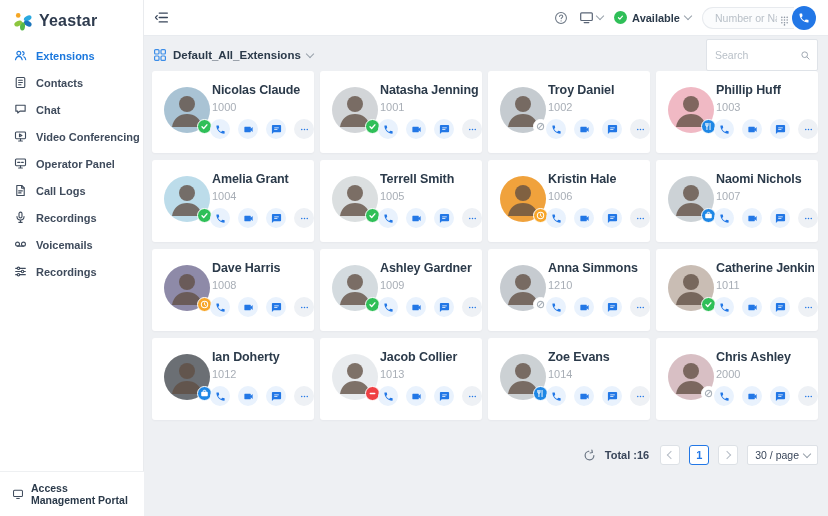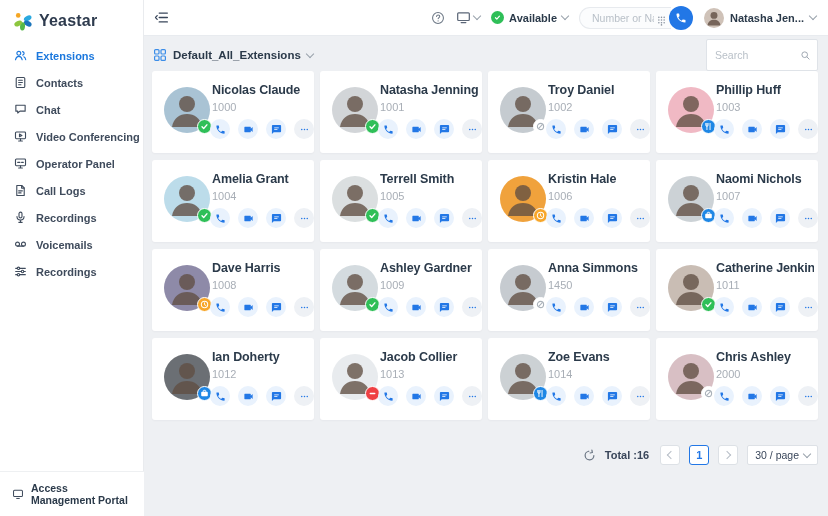--- a/index.html
+++ b/index.html
@@ -270,30 +270,20 @@
           </span>
         </div>
         <button class="call-btn">
           <span style="display:flex;">
             <svg viewBox="0 0 24 24">
                 <path fill="#fff" d="M6.62 10.79a15.05 15.05 0 006.59 6.59l2.2-2.2a1 1 0 011.01-.24c1.12.37 2.33.57 3.58.57a1 1 0 011 1V20a1 1 0 01-1 1C10.85 21 3 13.15 3 3.99A1 1 0 014 3h3.5a1 1 0 011 1c0 1.25.2 2.45.57 3.57a1 1 0 01-.25 1.02l-2.2 2.2z"></path>
               </svg>
           </span>
         </button>
       </div>
-      <div class="user">
-        <span class="user-avatar">
-          <svg viewBox="0 0 46 46">
-              <circle cx="23" cy="17" r="8" fill="rgba(96,78,66,.8)"></circle>
-              <path d="M8 40c1.5-9 7.5-13 15-13s13.5 4 15 13z" fill="rgba(96,78,66,.8)"></path>
-            </svg>
-        </span>
-        <span class="user-name">Natasha Jen...</span>
-        <span class="chev"></span>
-      </div>
     </div>
   </div>
 
   <div class="main">
     <div class="toolbar">
       <div class="group-sel">
         <span style="display:flex;">
           <svg viewBox="0 0 14 14">
               <g fill="none" stroke="#3b8de8" stroke-width="1.2">
                 <rect x="1.6" y="1.6" width="4.4" height="4.4" rx="1"></rect>
@@ -809,21 +799,21 @@
                 <path d="M8 40c1.5-9 7.5-13 15-13s13.5 4 15 13z" fill="rgba(96,78,66,.78)"></path>
               </svg></span>
             <span class="badge offline">
               <svg viewBox="0 0 12 12">
                 <circle cx="6" cy="6" r="3.4" fill="none" stroke="#aab2ba" stroke-width="1.2"></circle>
                 <path d="M3.8 8.2l4.4-4.4" stroke="#aab2ba" stroke-width="1.2"></path>
               </svg>
             </span>
           </div>
           <div class="card-name">Anna Simmons</div>
-          <div class="card-num">1450</div>
+          <div class="card-num">1210</div>
           <div class="card-actions">
             <button class="act">
               <span style="display:flex;">
                 <svg viewBox="0 0 24 24">
                   <path fill="#2277e6" d="M6.62 10.79a15.05 15.05 0 006.59 6.59l2.2-2.2a1 1 0 011.01-.24c1.12.37 2.33.57 3.58.57a1 1 0 011 1V20a1 1 0 01-1 1C10.85 21 3 13.15 3 3.99A1 1 0 014 3h3.5a1 1 0 011 1c0 1.25.2 2.45.57 3.57a1 1 0 01-.25 1.02l-2.2 2.2z"></path>
                 </svg>
               </span>
             </button>
             <button class="act">
               <span style="display:flex;">

